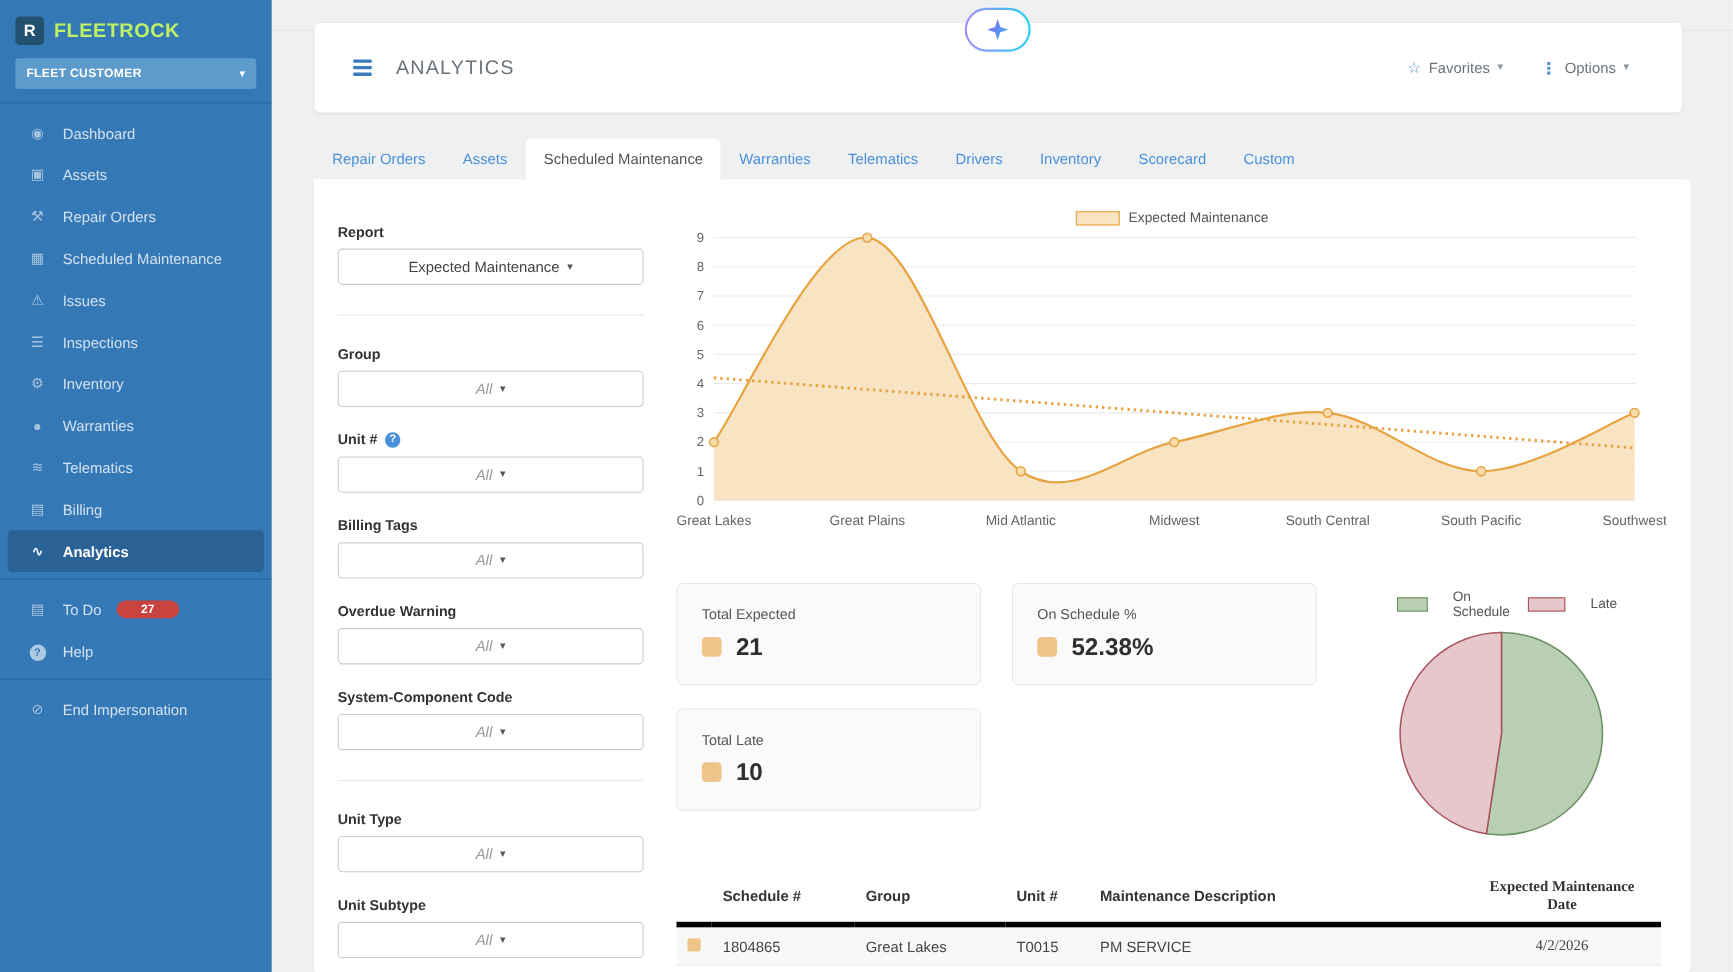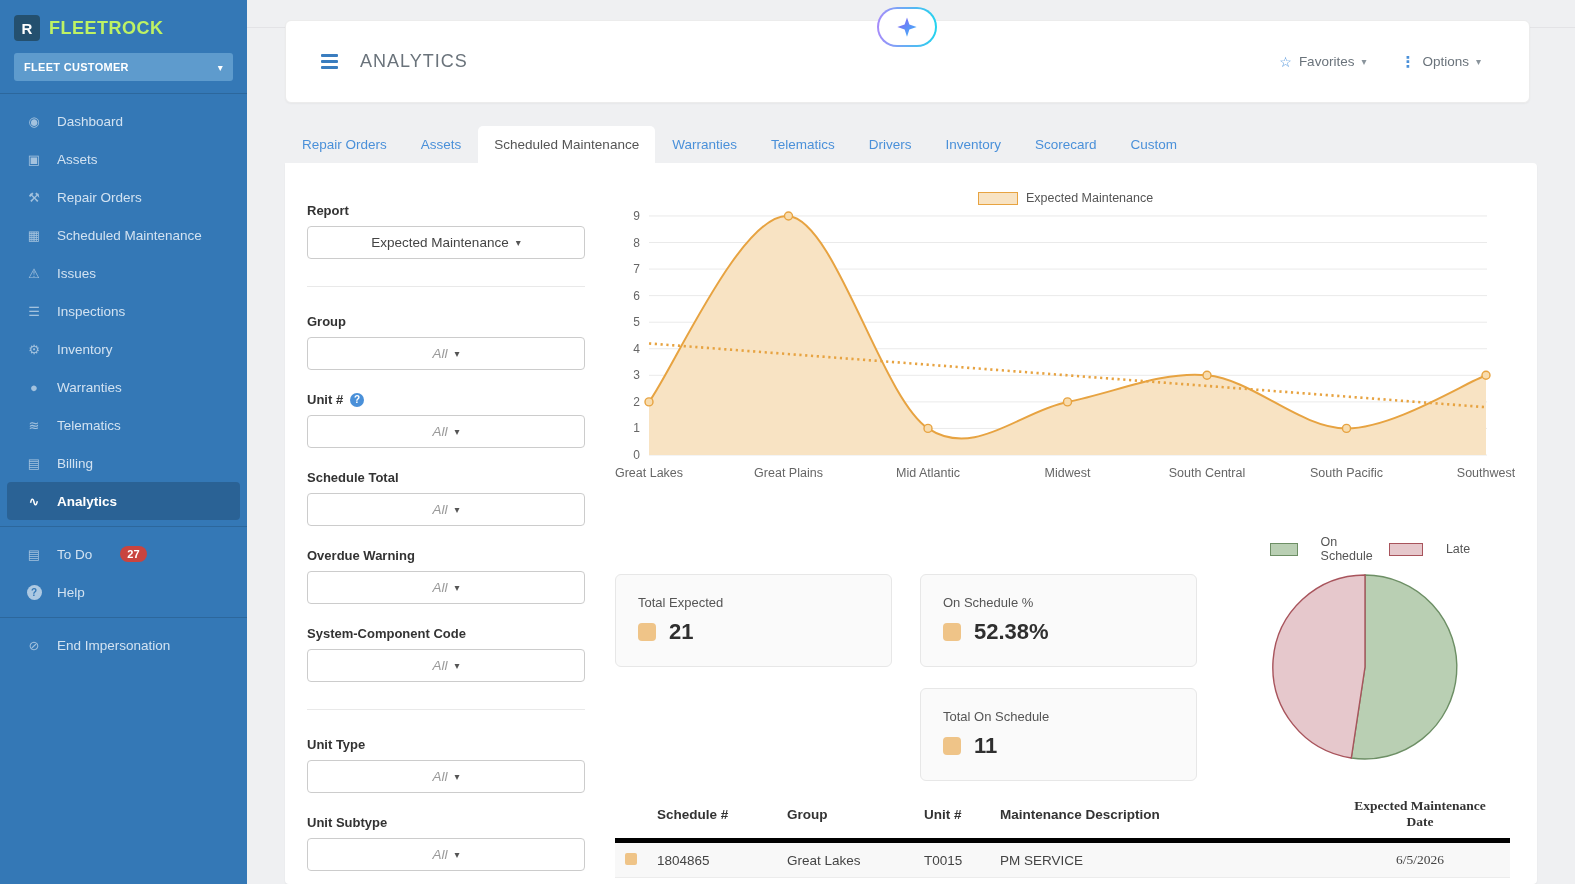--- a/index.html
+++ b/index.html
@@ -18,21 +18,21 @@
     font-family:inherit;}
   .side-div{border-top:1px solid rgba(0,0,0,.14);margin:6px 0 8px 0;}
   .nav-item{display:flex;align-items:center;height:38px;padding:0 10px 0 24px;color:#d2e2f1;
     font-size:13.5px;cursor:pointer;}
   .nav-ic{width:20px;margin-right:13px;font-size:13px;color:rgba(255,255,255,.55);text-align:center;
     font-style:normal;flex:0 0 20px;}
   .nav-item.active{background:rgba(0,0,0,.18);border-radius:4px;margin:0 7px;padding-left:17px;
     color:#fff;font-weight:bold;}
   .nav-item.active .nav-ic{color:#fff;}
   .badge{background:#c9443f;color:#fff;font-size:11px;font-weight:bold;border-radius:9px;
-    padding:2px 7px;margin-left:28px;}
+    padding:2px 22px;margin-left:14px;}
   .circle-q{width:15px;height:15px;border-radius:50%;background:rgba(255,255,255,.6);color:#3478b6;
     font-size:10px;font-weight:bold;display:inline-flex;align-items:center;justify-content:center;}
 
   
   .main{position:absolute;left:247px;top:0;width:1328px;height:884px;}
   .topline{position:absolute;left:0;right:0;top:27px;border-top:1px solid #e3e3e6;}
   .ai-pill{position:absolute;left:630px;top:7px;width:60px;height:40px;border-radius:20px;
     background:linear-gradient(90deg,#a78bfa,#22d3ee);padding:2px;z-index:6;cursor:pointer;}
   .ai-pill-inner{width:100%;height:100%;border-radius:18px;background:#fff;display:flex;
     align-items:center;justify-content:center;}
@@ -75,21 +75,21 @@
   
   .chart-wrap{position:absolute;left:330px;top:22px;width:900px;height:312px;}
   .legend{position:absolute;left:363px;top:6px;display:flex;align-items:center;gap:8px;z-index:2;}
   .legend-swatch{width:40px;height:13px;border:1px solid #e5a143;background:#f8e4c4;}
   .legend-label{font-size:12.5px;color:#555;}
   .ytick{font-size:12px;fill:#666;text-anchor:end;}
   .xtick{font-size:12.5px;fill:#666;text-anchor:middle;}
 
   
   .stat-card{position:absolute;width:277px;height:93px;background:#fafafa;border:1px solid #e7e7e7;
-    border-radius:6px;padding:20px 0 0 22px;margin-top:44px;}
+    border-radius:6px;padding:20px 0 0 22px;}
   .stat-card.s1{left:330px;top:367px;} .stat-card.s2{left:635px;top:367px;}
   .stat-card.s3{left:330px;top:481px;} .stat-card.s4{left:635px;top:481px;}
   .stat-label{font-size:13px;color:#555;margin-bottom:9px;}
   .stat-row{display:flex;align-items:center;gap:13px;}
   .stat-ic{width:18px;height:18px;border-radius:4px;background:#efc488;}
   .stat-val{font-size:22px;font-weight:bold;color:#2f2f2f;}
 
   
   .pie-wrap{position:absolute;left:985px;top:372px;width:200px;}
   .pie-legend{display:flex;align-items:center;justify-content:center;gap:10px;margin-bottom:9px;}
@@ -261,21 +261,21 @@
           <span class="flabel">Unit #</span>
           <span class="help-ic">?</span>
         </div>
         <div class="fselect muted">
           <span class="fval">All</span>
           <span class="caret-d">▾</span>
         </div>
       </div>
       <div class="fgroup">
         <div class="flabel-row">
-            <span class="flabel">Schedule Total</span>
+            <span class="flabel">Billing Tags</span>
           </div>
         <div class="fselect muted">
           <span class="fval">All</span>
           <span class="caret-d">▾</span>
         </div>
       </div>
       <div class="fgroup">
         <div class="flabel-row">
             <span class="flabel">Overdue Warning</span>
           </div>
@@ -373,25 +373,25 @@
         <span class="stat-val">21</span>
         </div>
     </div>
     <div class="stat-card s2">
       <div class="stat-label">On Schedule %</div>
       <div class="stat-row">
           <span class="stat-ic" style="background: rgb(239, 196, 136);"></span>
         <span class="stat-val">52.38%</span>
         </div>
     </div>
-    <div class="stat-card s4">
-      <div class="stat-label">Total On Schedule</div>
+    <div class="stat-card s3">
+      <div class="stat-label">Total Late</div>
       <div class="stat-row">
           <span class="stat-ic" style="background: rgb(239, 196, 136);"></span>
-        <span class="stat-val">11</span>
+        <span class="stat-val">10</span>
         </div>
     </div>
 
     <div class="pie-wrap">
       <div class="pie-legend">
         <span class="pie-legend-item">
           <span class="pie-swatch" id="pieSwatch0" style="background: rgb(185, 207, 179); border-color: rgb(109, 143, 101);"></span>
           <span>On Schedule</span>
         </span>
         <span class="pie-legend-item">
@@ -425,21 +425,21 @@
             <th class="num-right">Expected Maintenance Date</th>
           </tr>
         </thead>
         <tbody>
           <tr class="striped">
             <td><span class="row-square" style="background: rgb(239, 196, 136);"></span></td>
             <td>1804865</td>
             <td>Great Lakes</td>
             <td>T0015</td>
             <td>PM SERVICE</td>
-            <td class="num-right">6/5/2026</td>
+            <td class="num-right">4/2/2026</td>
           </tr>
           <tr>
             <td><span class="row-square" style="background: rgb(239, 196, 136);"></span></td>
             <td>1865409</td>
             <td>Great Lakes</td>
             <td>T0016</td>
             <td>PM SERVICE</td>
             <td class="num-right">7/3/2026</td>
           </tr>
         </tbody>

